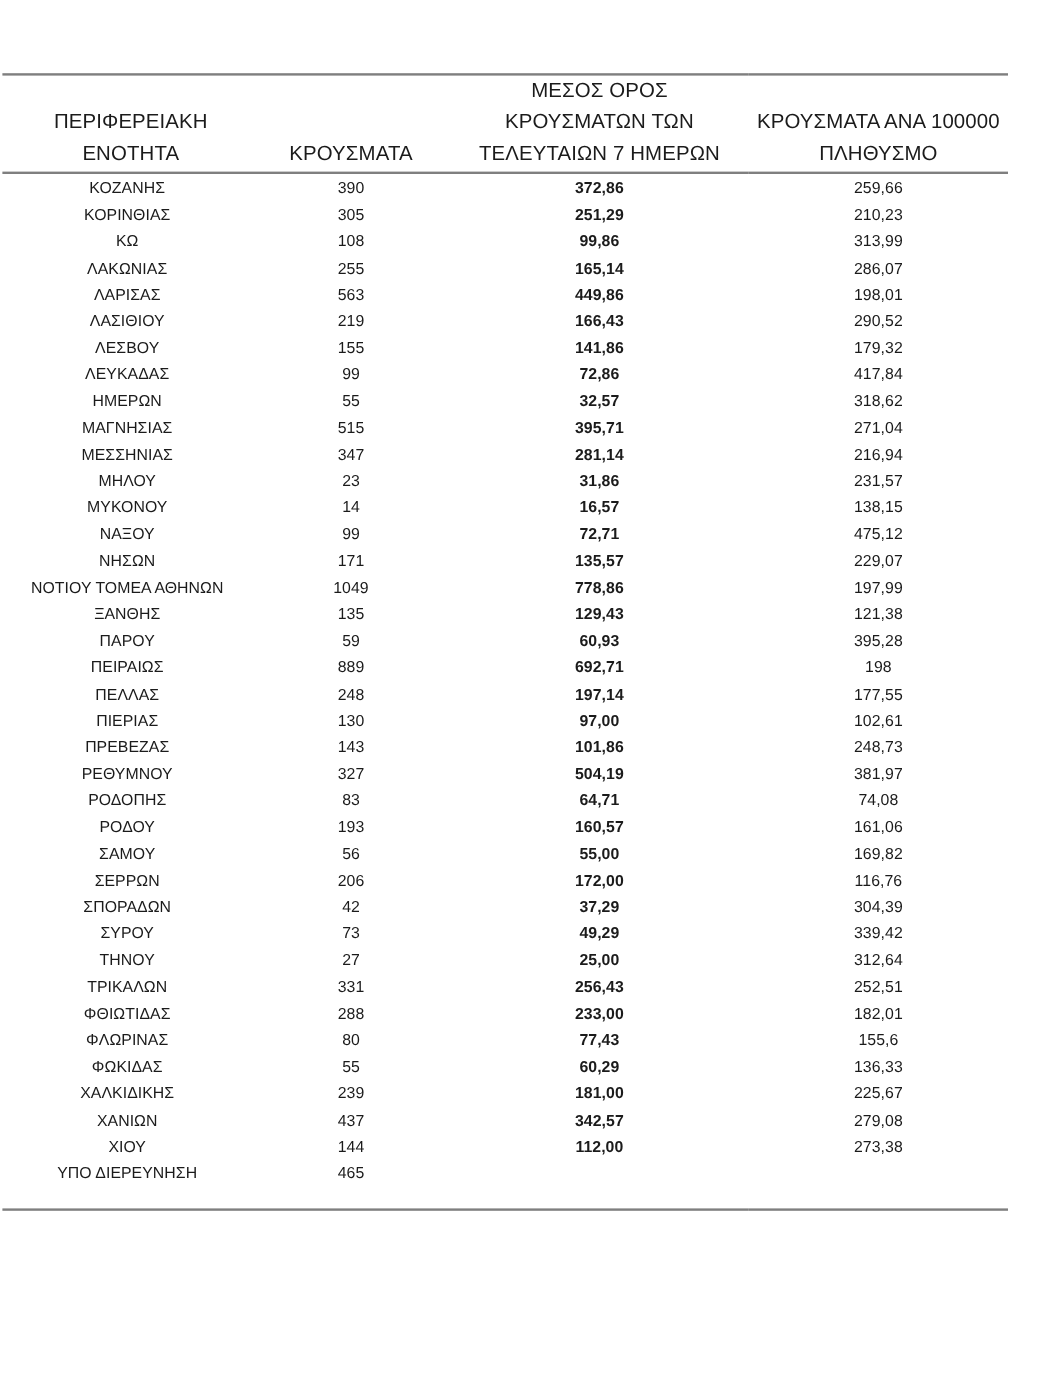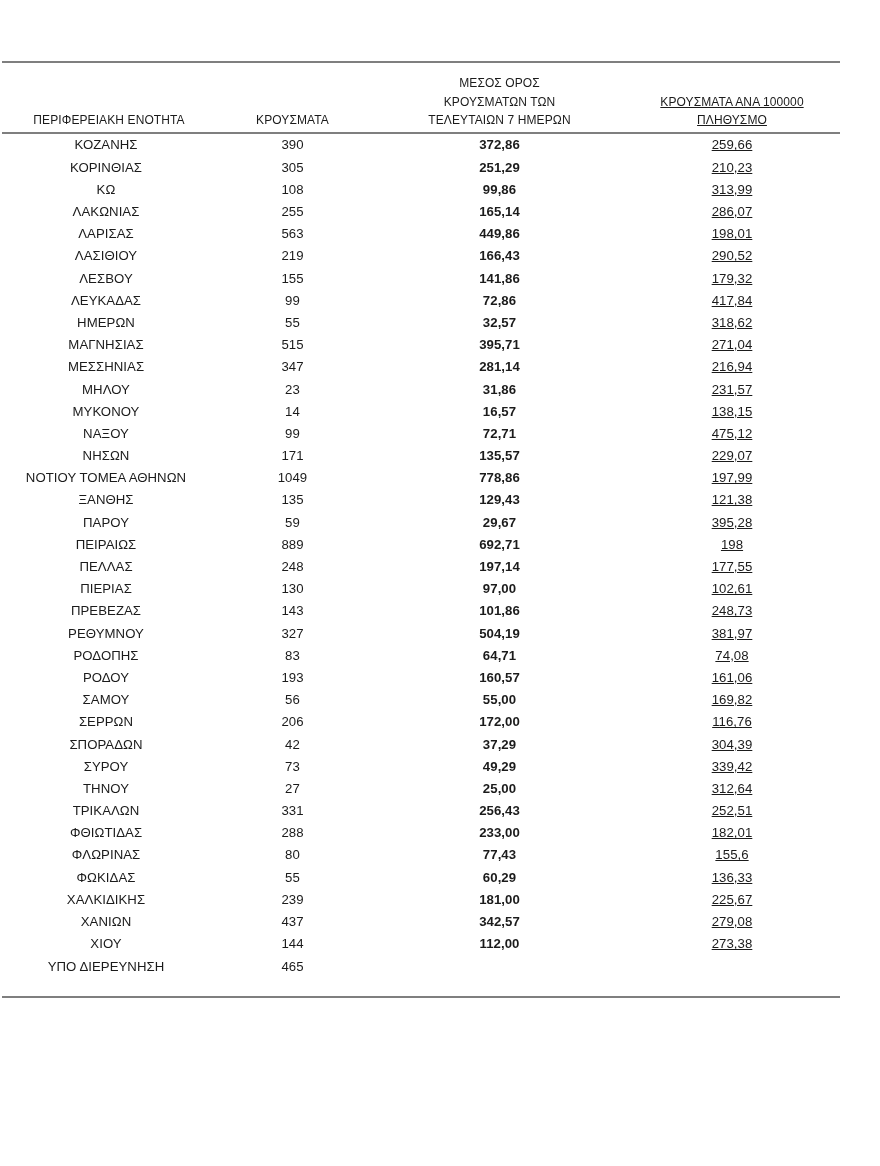--- a/index.html
+++ b/index.html
@@ -39,27 +39,27 @@
     margin: 0;
     font-weight: normal;
     vertical-align: bottom;
     line-height: 1;
   }
 
   
   .col-region  { width: 208px; }
   .col-cases   { width: 165px; }
   .col-avg     { width: 249px; }
-  .col-per100k { width: 216px; text-decoration: underline; }
+  .col-per100k { width: 216px; }
 
   
   thead tr.header-row > th {
     border-top: 2px solid #7f7f7f;
     border-bottom: 2px solid #7f7f7f;
-    font-size: 12px;
+    font-size: 17px;
     letter-spacing: 0.1px;
     height: 66px;
     vertical-align: bottom;
     padding-bottom: 3px;
     text-align: center;
     color: #1b1b1b;
   }
 
   .header-cell-inner {
     display: block;
@@ -220,21 +220,21 @@
         </tr>
         <tr class="data-row">
           <td class="cell-region  col-region">ΞΑΝΘΗΣ</td>
           <td class="cell-cases   col-cases">135</td>
           <td class="cell-avg     col-avg">129,43</td>
           <td class="cell-per100k col-per100k">121,38</td>
         </tr>
         <tr class="data-row">
           <td class="cell-region  col-region">ΠΑΡΟΥ</td>
           <td class="cell-cases   col-cases">59</td>
-          <td class="cell-avg     col-avg">29,67</td>
+          <td class="cell-avg     col-avg">60,93</td>
           <td class="cell-per100k col-per100k">395,28</td>
         </tr>
         <tr class="data-row">
           <td class="cell-region  col-region">ΠΕΙΡΑΙΩΣ</td>
           <td class="cell-cases   col-cases">889</td>
           <td class="cell-avg     col-avg">692,71</td>
           <td class="cell-per100k col-per100k">198</td>
         </tr>
         <tr class="data-row">
           <td class="cell-region  col-region">ΠΕΛΛΑΣ</td>

